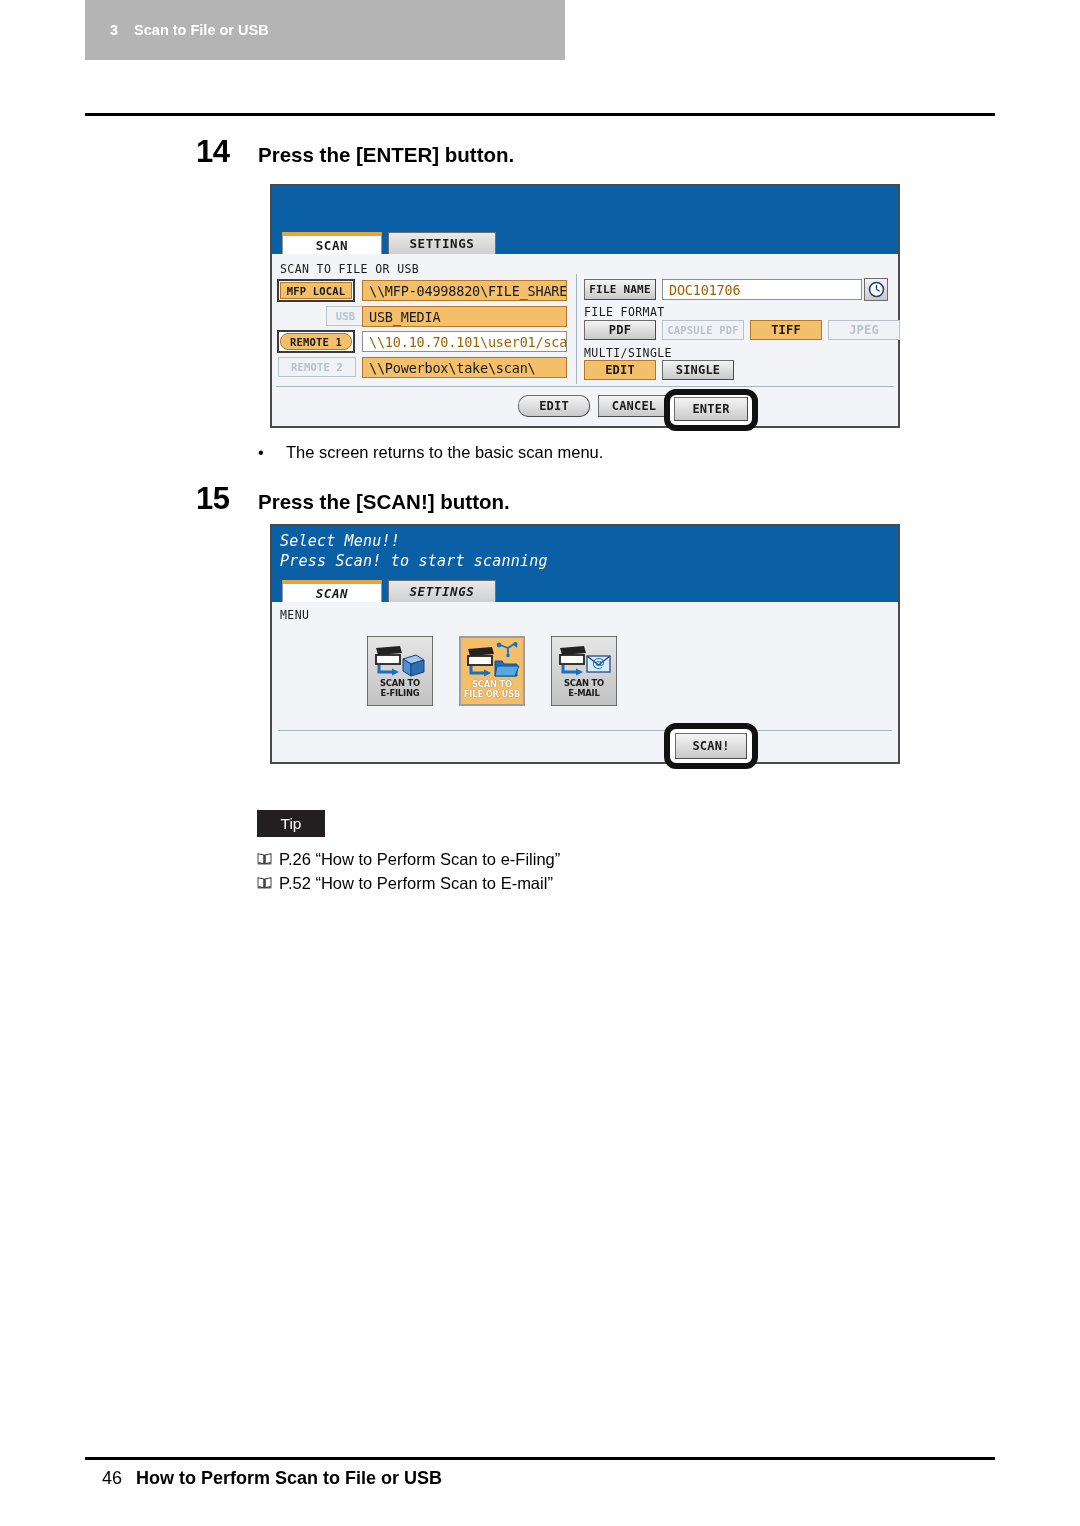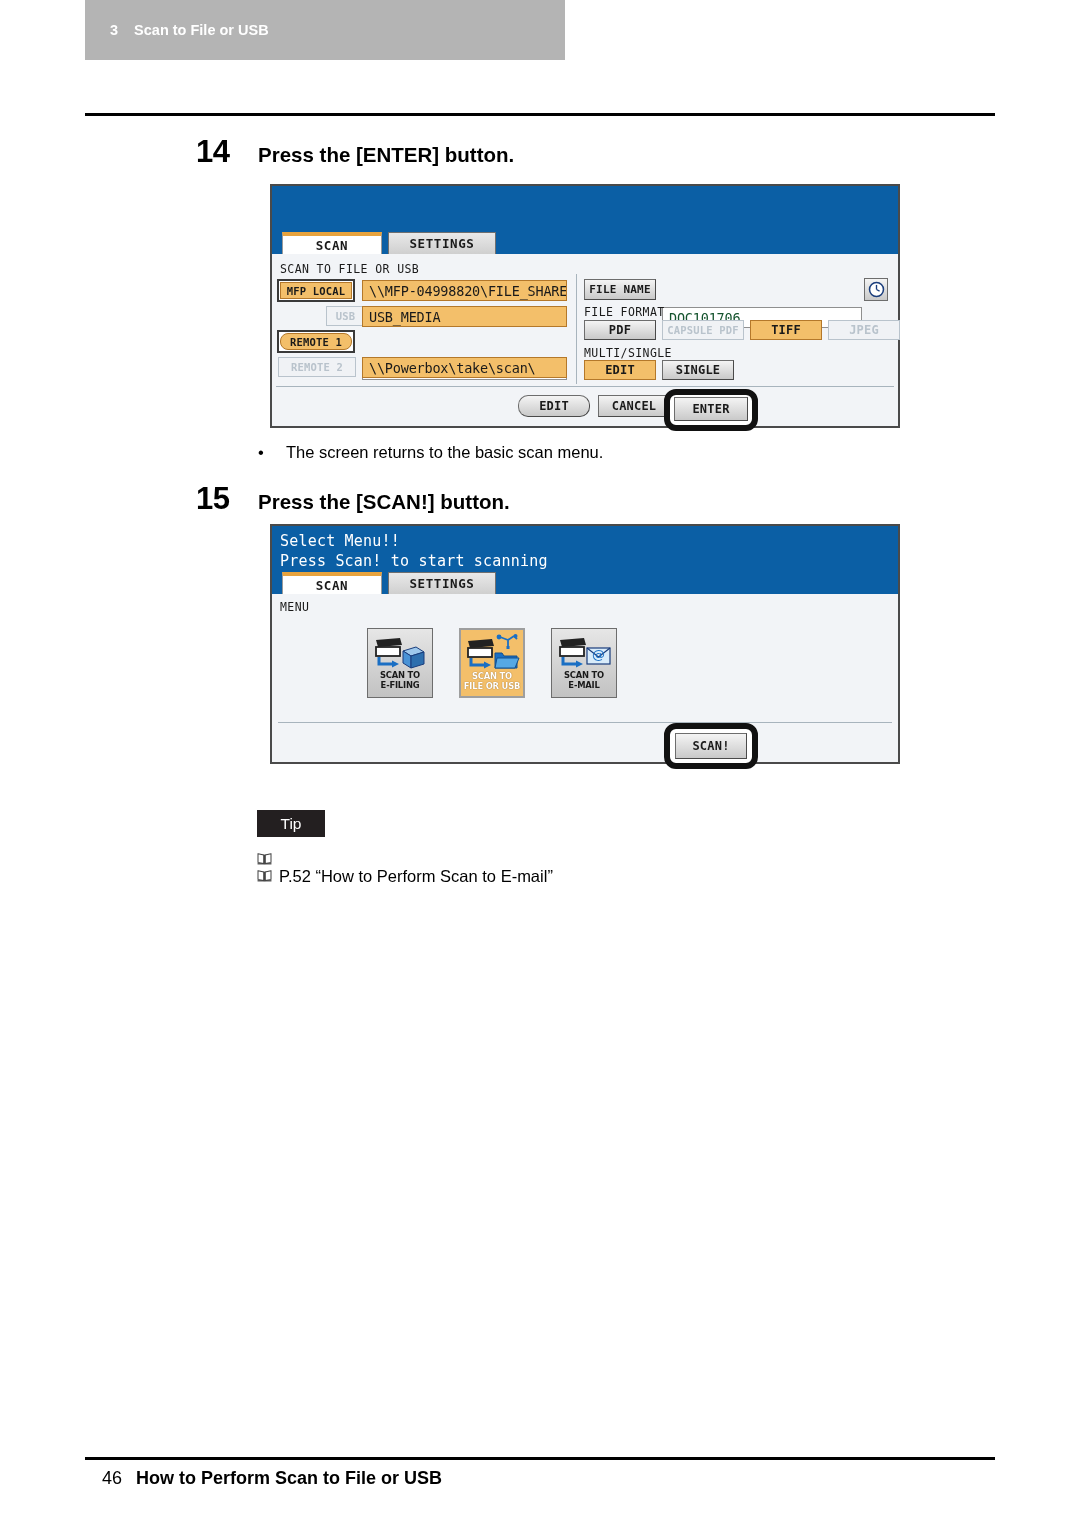--- a/index.html
+++ b/index.html
@@ -193,22 +193,21 @@
     overflow: hidden;
   }
   .field-orange {
     background: #f3bf6a;
     border: 1px solid #b4782a;
     color: #1a1a1a;
   }
   .field-white {
     background: #ffffff;
     border: 1px solid #8f8f8f;
-    color: #14532d;
-    margin-top: 28px;
+    color: #a16207;
   }
 
   .vdiv {
     position: absolute;
     width: 1px;
     background: #a8b4bd;
   }
   .hdiv {
     position: absolute;
     height: 1px;
@@ -234,21 +233,21 @@
     background: #ffffff;
     z-index: 5;
   }
   .callout-inner {
     position: absolute;
     z-index: 6;
   }
 
   
   #shot2 { left: 270px; top: 524px; width: 630px; height: 240px; }
-  #shot2 .lcd-blue { height: 68px; }
+  #shot2 .lcd-blue { height: 76px; font-style: italic; }
   #shot2-body { position: relative; height: 168px; }
   .blue-msg {
     position: absolute;
     left: 8px;
     font-family: "DejaVu Sans Mono", monospace;
     font-size: 15px;
     color: #ffffff;
     letter-spacing: 0.2px;
     white-space: nowrap;
   }
@@ -479,20 +478,21 @@
 
 <div class="tip-tag">Tip</div>
 <div class="tip-body">
   <div class="tip-ref">
     <svg class="book-icon" width="15" height="13" viewBox="0 0 16 14">
       <path d="M1 2 L7.2 3.2 L7.2 12.4 L1 11.2 Z" fill="#ffffff" stroke="#444" stroke-width="1.1"></path>
       <path d="M15 2 L8.8 3.2 L8.8 12.4 L15 11.2 Z" fill="#ffffff" stroke="#444" stroke-width="1.1"></path>
       <rect x="7.2" y="3" width="1.6" height="9.6" fill="#444"></rect>
       <rect x="0.5" y="12" width="15" height="1.4" fill="#444"></rect>
     </svg>
+    <span>P.26 “How to Perform Scan to e-Filing”</span>
   </div>
   <div class="tip-ref">
     <svg class="book-icon" width="15" height="13" viewBox="0 0 16 14">
       <path d="M1 2 L7.2 3.2 L7.2 12.4 L1 11.2 Z" fill="#ffffff" stroke="#444" stroke-width="1.1"></path>
       <path d="M15 2 L8.8 3.2 L8.8 12.4 L15 11.2 Z" fill="#ffffff" stroke="#444" stroke-width="1.1"></path>
       <rect x="7.2" y="3" width="1.6" height="9.6" fill="#444"></rect>
       <rect x="0.5" y="12" width="15" height="1.4" fill="#444"></rect>
     </svg>
     <span>P.52 “How to Perform Scan to E-mail”</span>
   </div>

